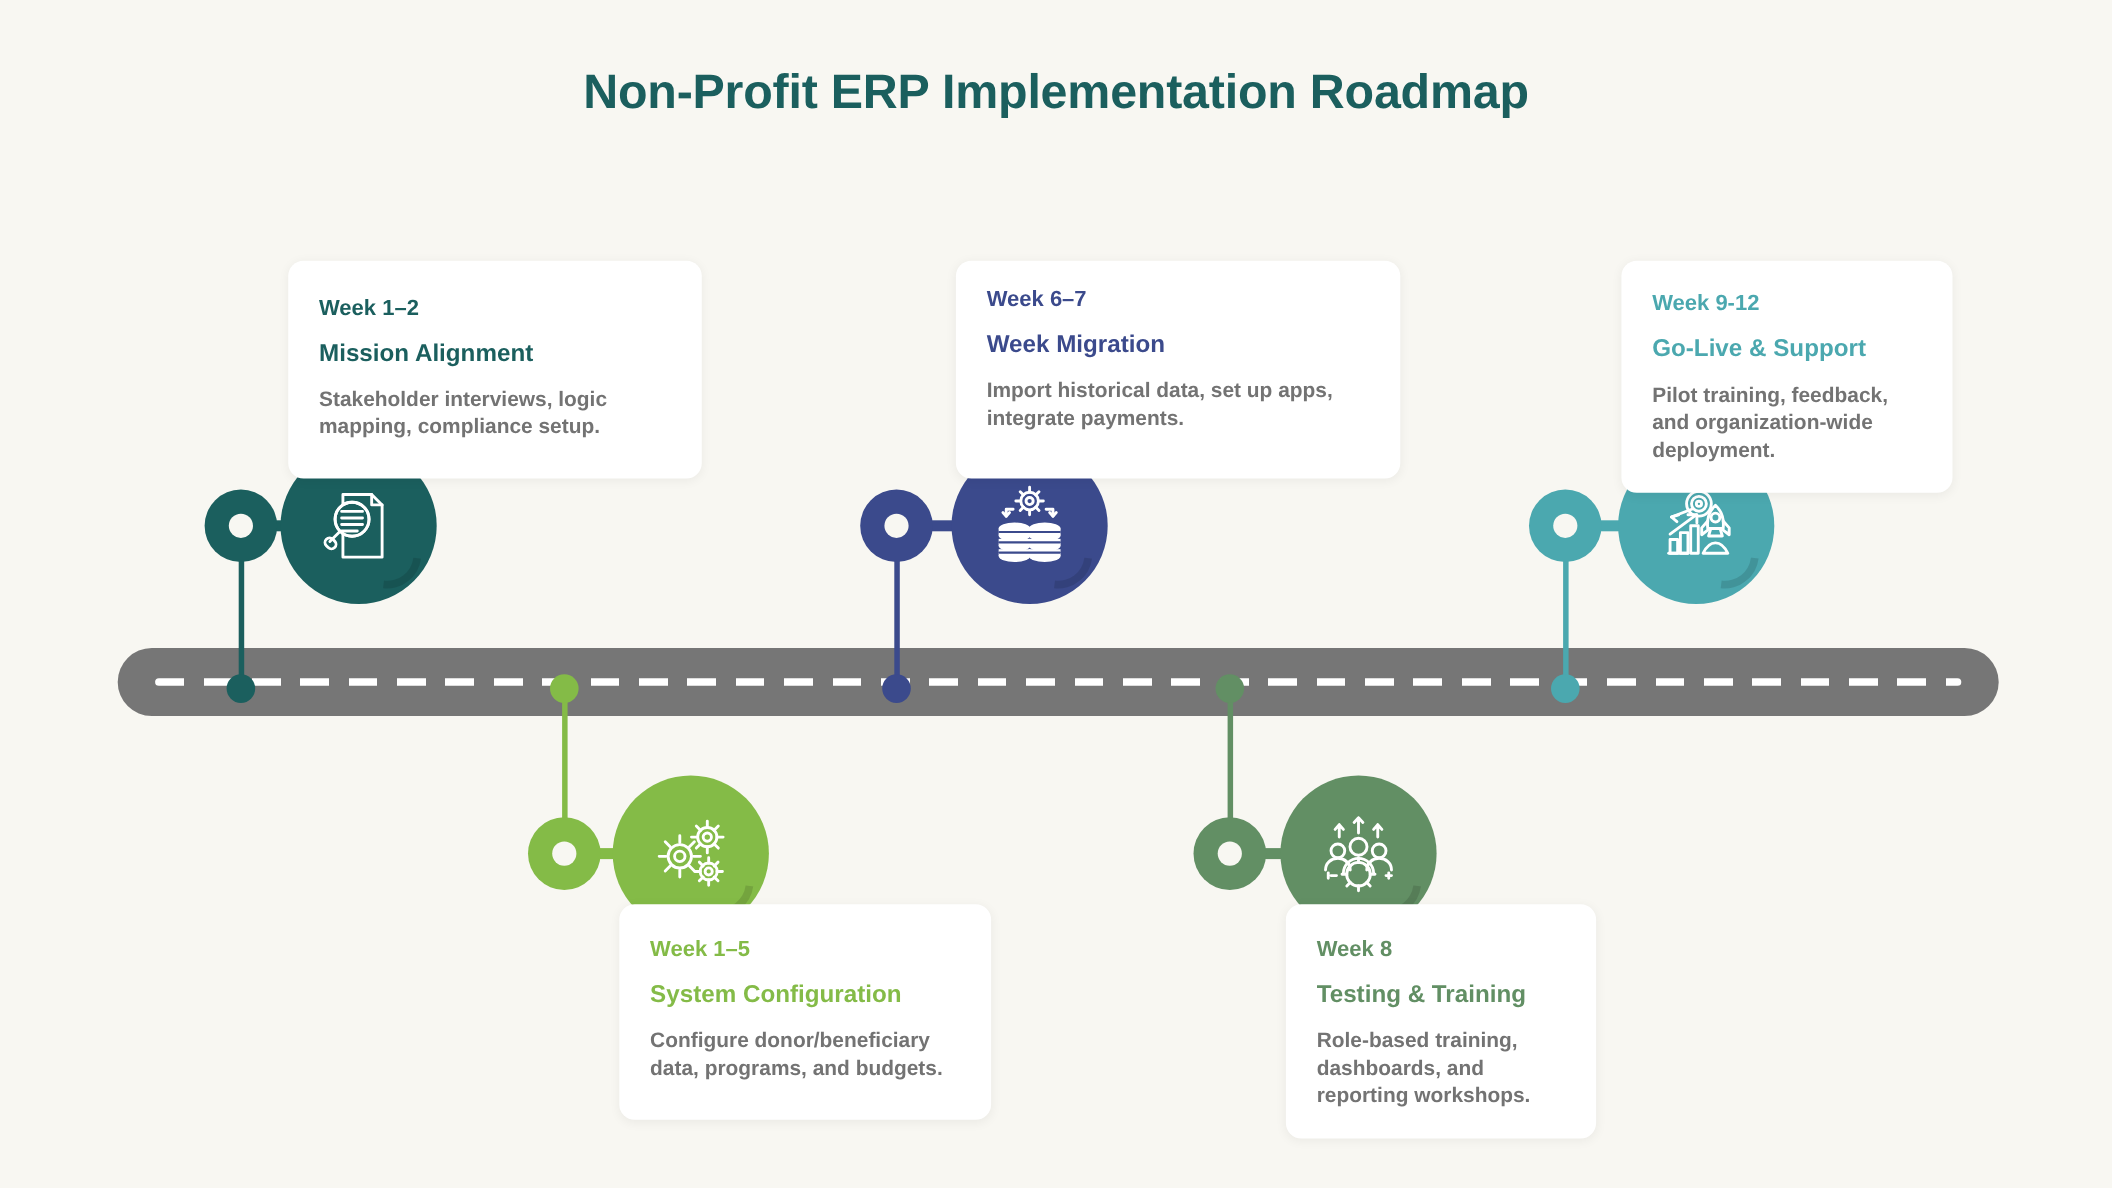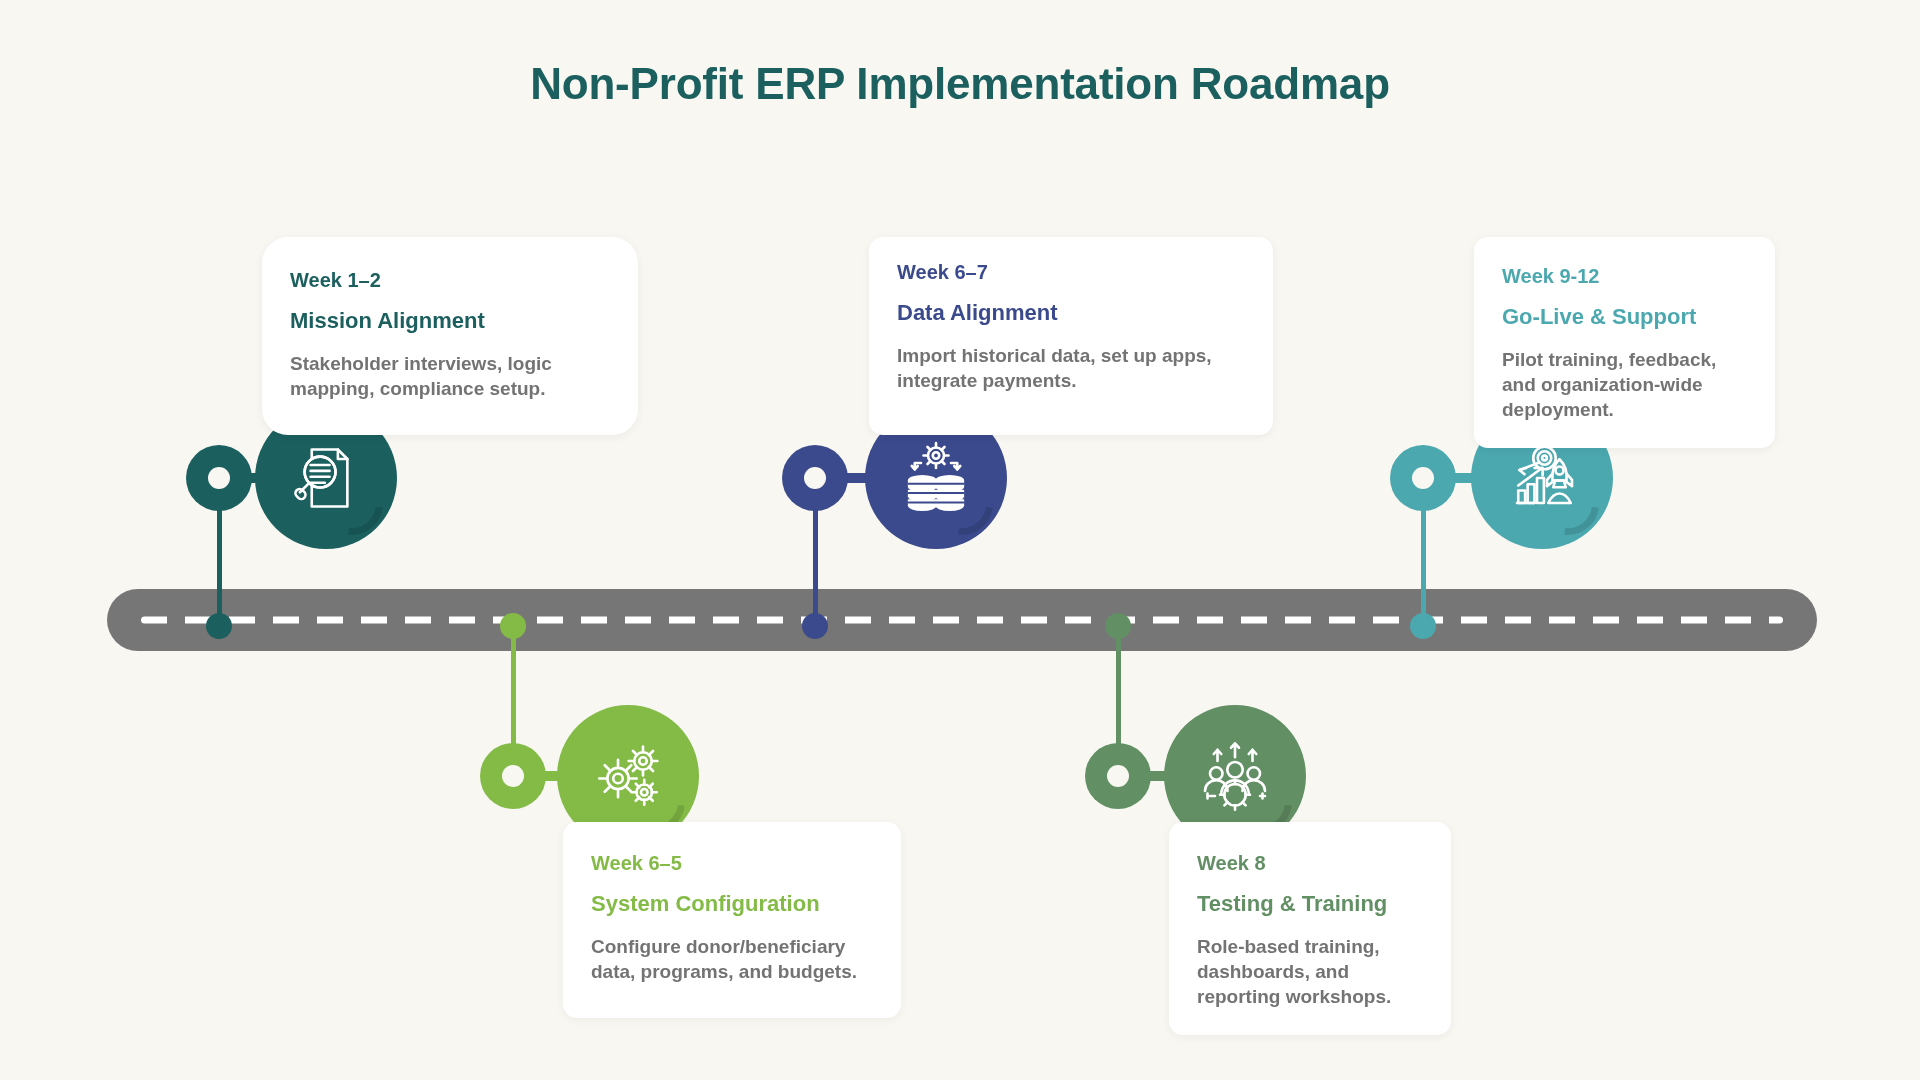--- a/index.html
+++ b/index.html
@@ -108,21 +108,21 @@
         <path d="M20 8h22l8 8v40H20z"></path>
         <path d="M42 8v8h8"></path>
         <circle cx="27" cy="27" r="13" fill="#1b5f5e"></circle>
         <path d="M19 21h16M19 26h16M19 31h16M19 36h12"></path>
         <circle cx="27" cy="27" r="13"></circle>
         <path d="M17.5 36.5 10 44"></path>
         <rect x="7" y="41" width="7" height="9" rx="3.5" transform="rotate(-45 10.5 45.5)"></rect>
       </svg>
     </div>
 
-    <div class="card" style="left:238px;top:237px;width:376px;min-height:198px;padding:30px 28px 26px 28px;border-radius:26px;">
+    <div class="card" style="left:238px;top:237px;width:376px;min-height:198px;padding:30px 28px 26px 28px;">
       <p class="wk" style="color:#1b5f5e;">Week 1–2</p>
       <p class="ttl" style="color:#1b5f5e;">Mission Alignment</p>
       <p class="dsc">Stakeholder interviews, logic mapping, compliance setup.</p>
     </div>
   </div>
 
   <div class="ms">
     <div class="stem" style="left:487px;top:614px;height:158px;background:#84bb47;"></div>
     <div class="roadnode" style="left:489px;top:626px;background:#84bb47;"></div>
     <div class="hublink" style="left:489px;top:776px;width:110px;background:#84bb47;"></div>
@@ -145,21 +145,21 @@
         </g>
         <g>
           <circle cx="45" cy="45" r="6.2"></circle>
           <circle cx="45" cy="45" r="2.6"></circle>
           <path d="M45 35v4M45 51v4M35 45h4M51 45h4M38.2 38.2l2.8 2.8M49 49l2.8 2.8M51.8 38.2 49 41M41 49l-2.8 2.8"></path>
         </g>
       </svg>
     </div>
 
     <div class="card" style="left:539px;top:822px;width:338px;min-height:196px;padding:28px 28px 26px 28px;">
-      <p class="wk" style="color:#84bb47;">Week 6–5</p>
+      <p class="wk" style="color:#84bb47;">Week 1–5</p>
       <p class="ttl" style="color:#84bb47;">System Configuration</p>
       <p class="dsc">Configure donor/beneficiary data, programs, and budgets.</p>
     </div>
   </div>
 
   <div class="ms">
     <div class="stem" style="left:789px;top:478px;height:148px;background:#3b4a8c;"></div>
     <div class="roadnode" style="left:791px;top:626px;background:#3b4a8c;"></div>
     <div class="hublink" style="left:791px;top:478px;width:110px;background:#3b4a8c;"></div>
     <div class="hub" style="left:791px;top:478px;background:#3b4a8c;">
@@ -195,21 +195,21 @@
           <path d="M20 20h-5v5"></path>
           <path d="M44 20h5v5"></path>
           <path d="M15 25l-2.4-2.6M15 25l2.4-2.6"></path>
           <path d="M49 25l-2.4-2.6M49 25l2.4-2.6"></path>
         </g>
       </svg>
     </div>
 
     <div class="card" style="left:845px;top:237px;width:404px;min-height:198px;padding:22px 28px 26px 28px;">
       <p class="wk" style="color:#3b4a8c;">Week 6–7</p>
-      <p class="ttl" style="color:#3b4a8c;">Data Alignment</p>
+      <p class="ttl" style="color:#3b4a8c;">Week Migration</p>
       <p class="dsc">Import historical data, set up apps, integrate payments.</p>
     </div>
   </div>
 
   <div class="ms">
     <div class="stem" style="left:1092px;top:614px;height:158px;background:#628f64;"></div>
     <div class="roadnode" style="left:1094px;top:626px;background:#628f64;"></div>
     <div class="hublink" style="left:1094px;top:776px;width:110px;background:#628f64;"></div>
     <div class="hub" style="left:1094px;top:776px;background:#628f64;">
         <i></i>

